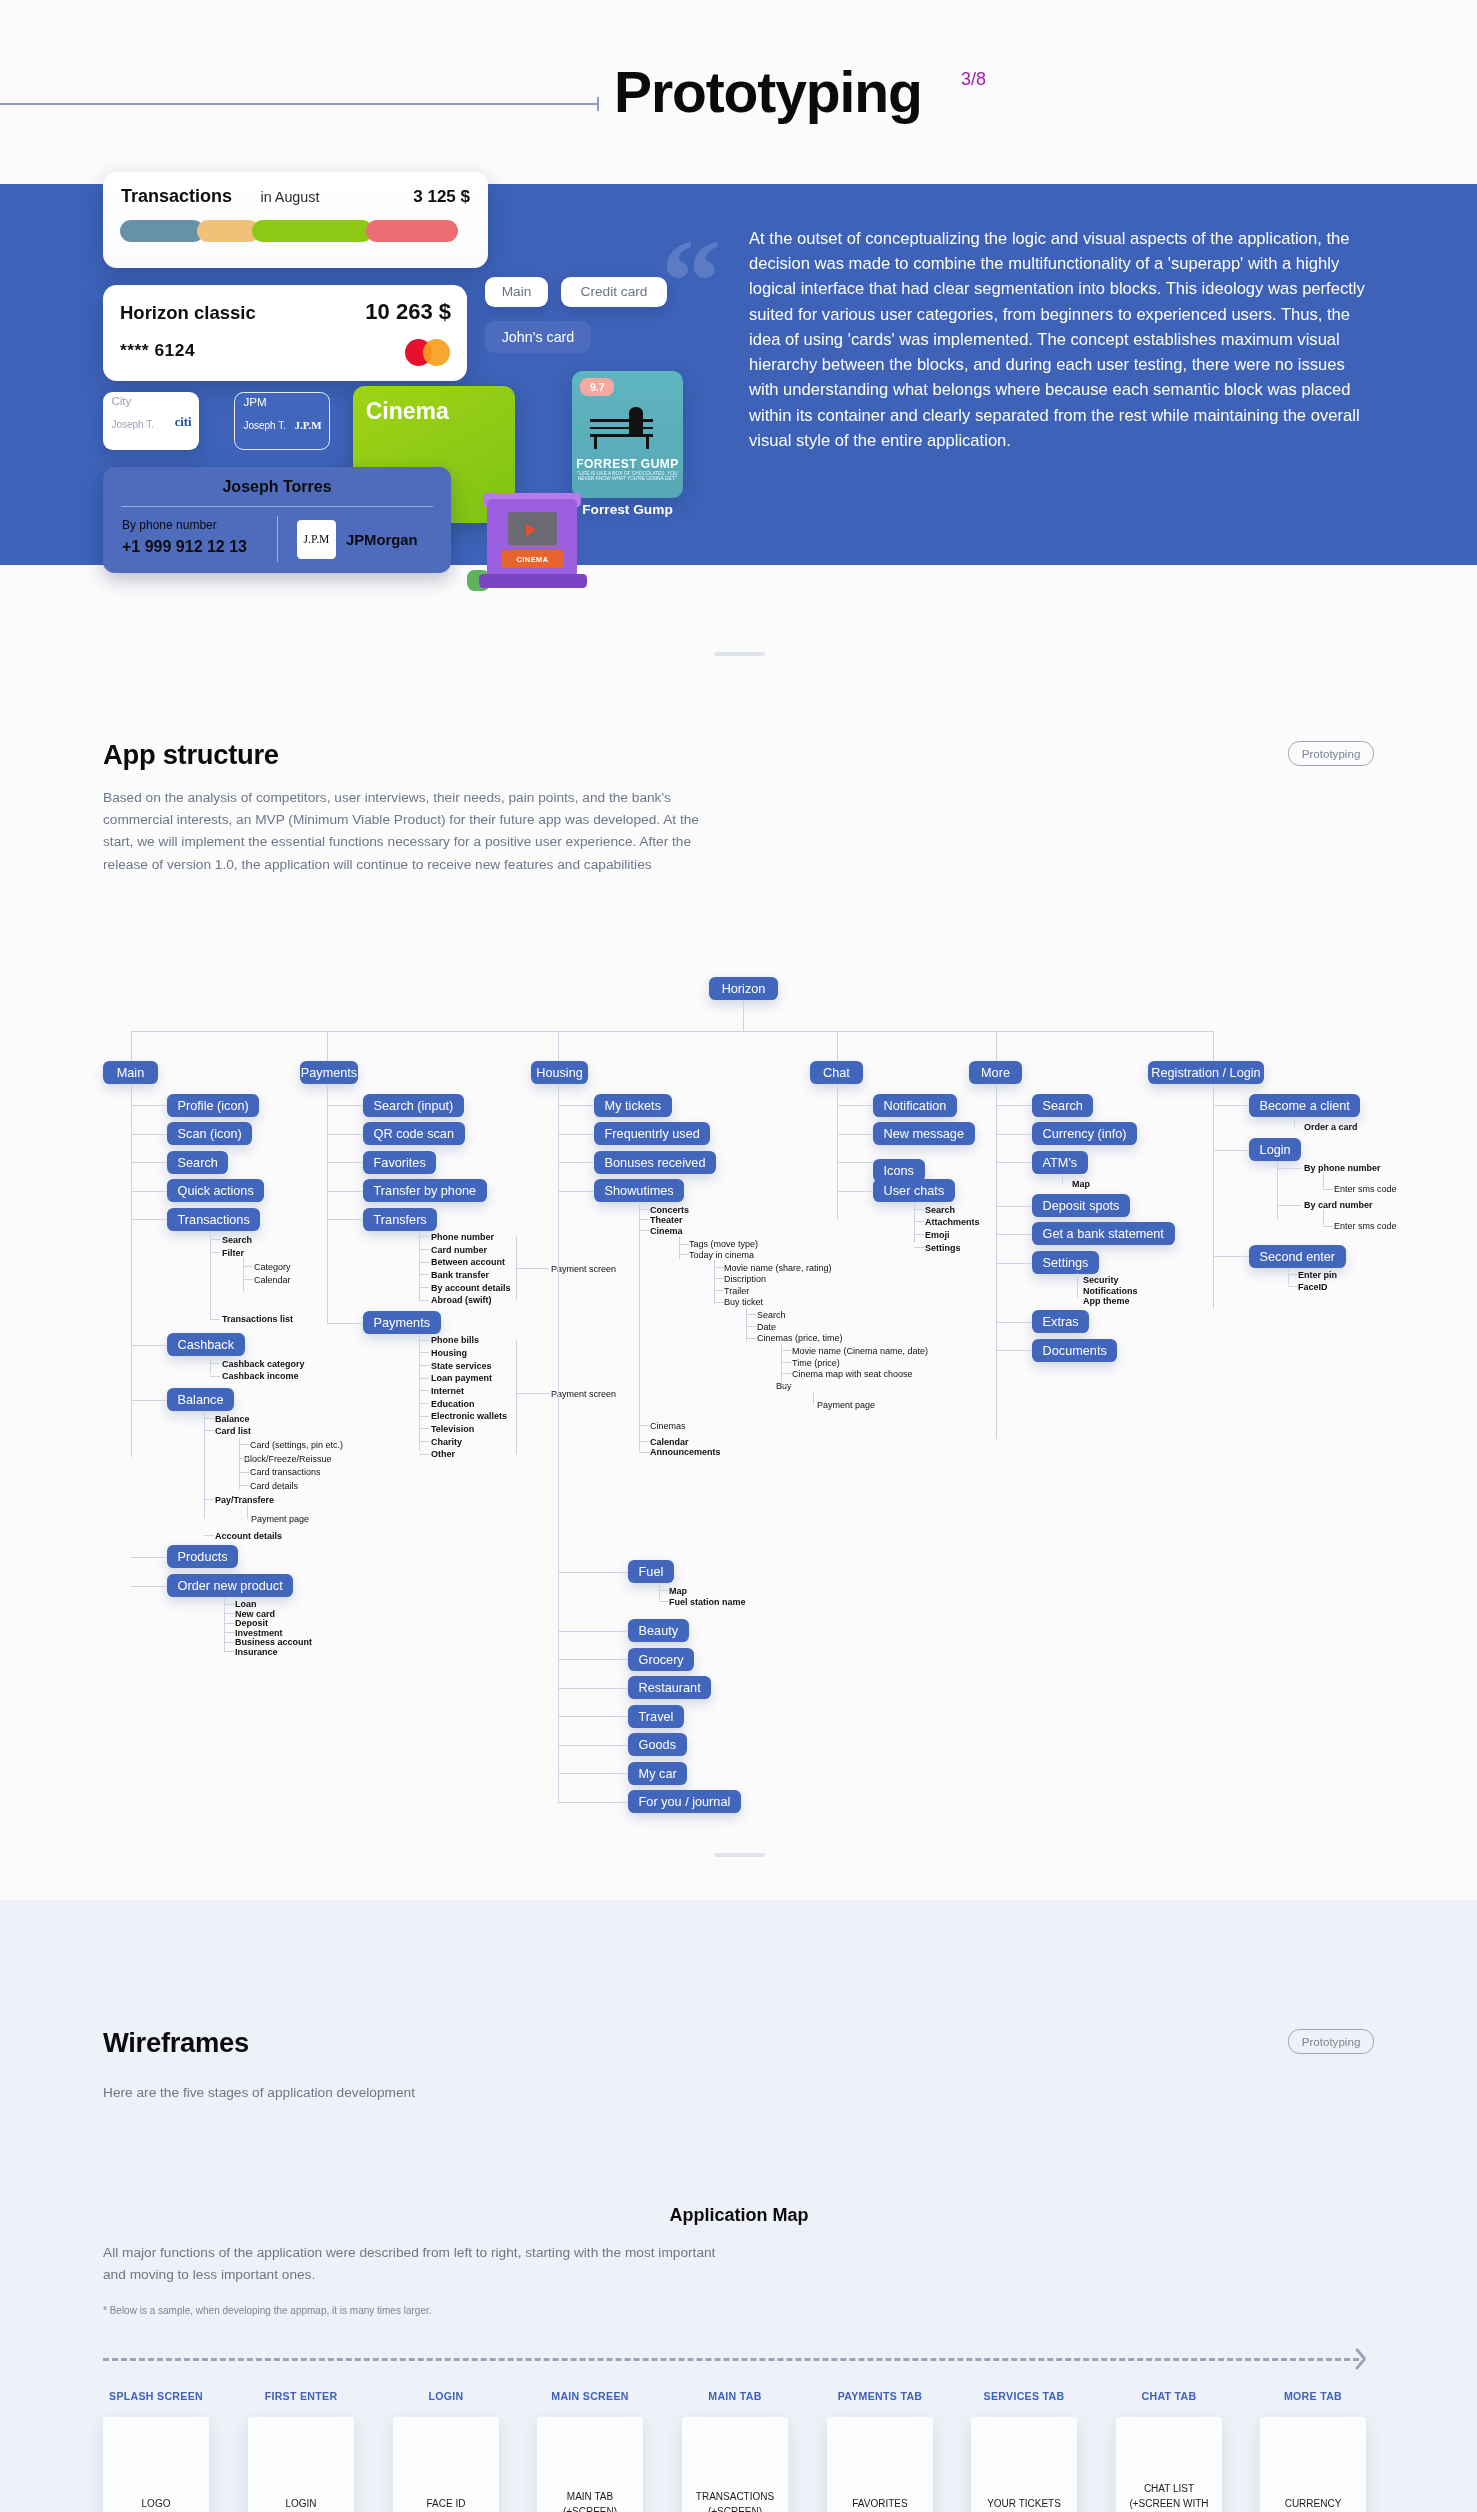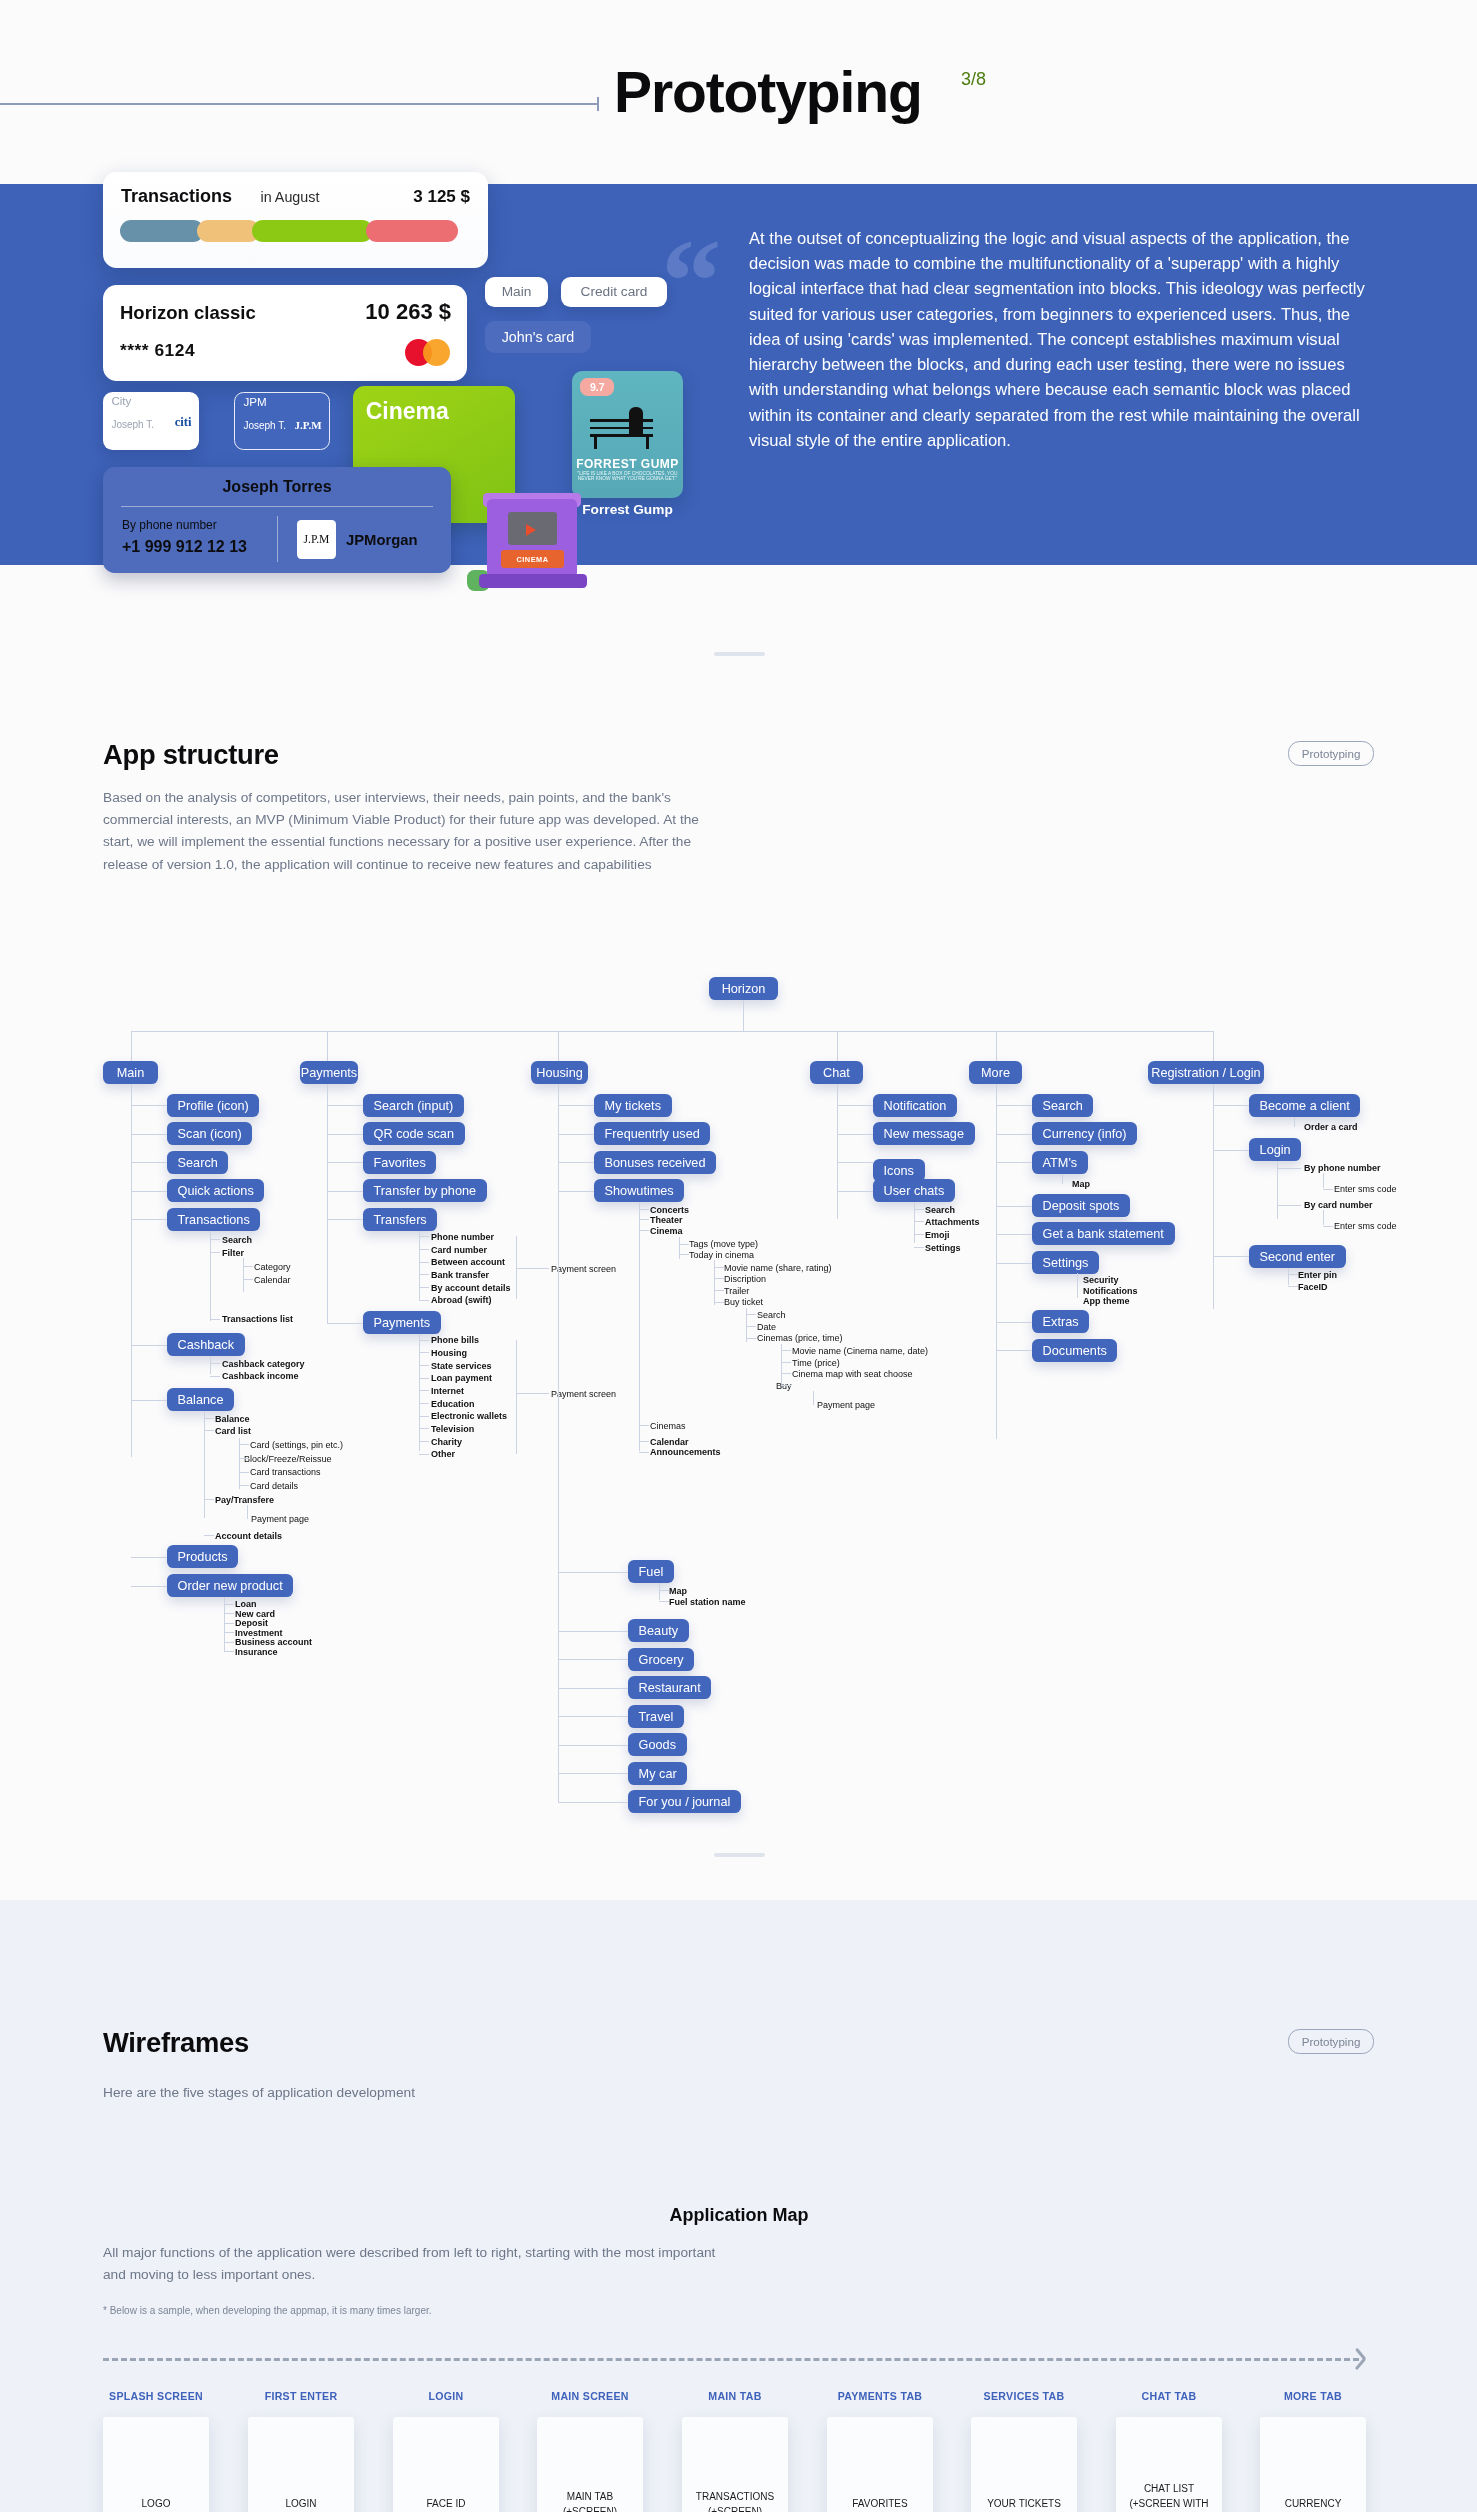--- a/index.html
+++ b/index.html
@@ -20,21 +20,21 @@
   }
   .hero-rule:after {
     content:""; position:absolute; right:0; top:-5.8px; width:2.1px; height:13.7px; background:#8e9bbd;
   }
   .hero-title {
     position: absolute; left: 614px; top: 59px;
     font-size: 57px; font-weight: 700; letter-spacing: -1.1px; color:#0b0b0d;
   }
   .hero-sup {
     position: absolute; left: 961px; top: 69px;
-    font-size: 18px; color:#4d7c0f; font-weight: 400;
+    font-size: 18px; color:#a21caf; font-weight: 400;
   }
 
   
   .blue-band {
     position: absolute; left: 0; top: 184px; width: 1478px; height: 381px;
     background: #3d62b8;
   }
   .quote-mark {
     position: absolute; left: 661px; top: 221px;
     font-size: 121px; line-height: 1; color: #5c7ac6; font-family: "Liberation Serif", serif;

